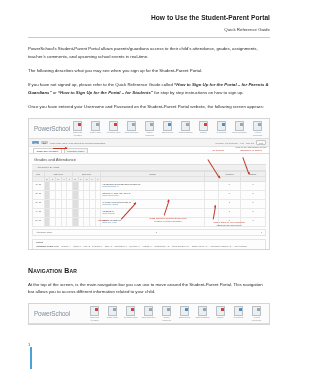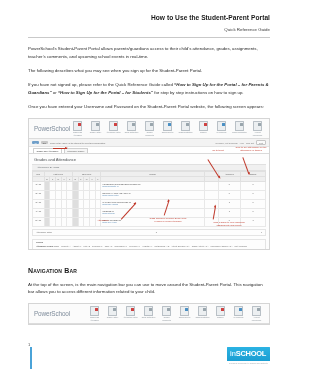--- a/index.html
+++ b/index.html
@@ -626,19 +626,15 @@
           <span class="glyph plain"></span>
           <span class="cap">Account Preferences</span>
         </div>
       </div>
     </div>
   </div>
 
   <div class="footer">
     <span class="page-num">1</span>
     <span class="blue-bar"></span>
-    <span class="brand">
-      <span class="brand-box"><span class="lite">in</span><span>SCHOOL</span></span>
-      <span class="brand-tag" style="display:block;">Providing Technology to Schools and Districts</span>
-    </span>
   </div>
 
 </div>
 
 </body></html>

